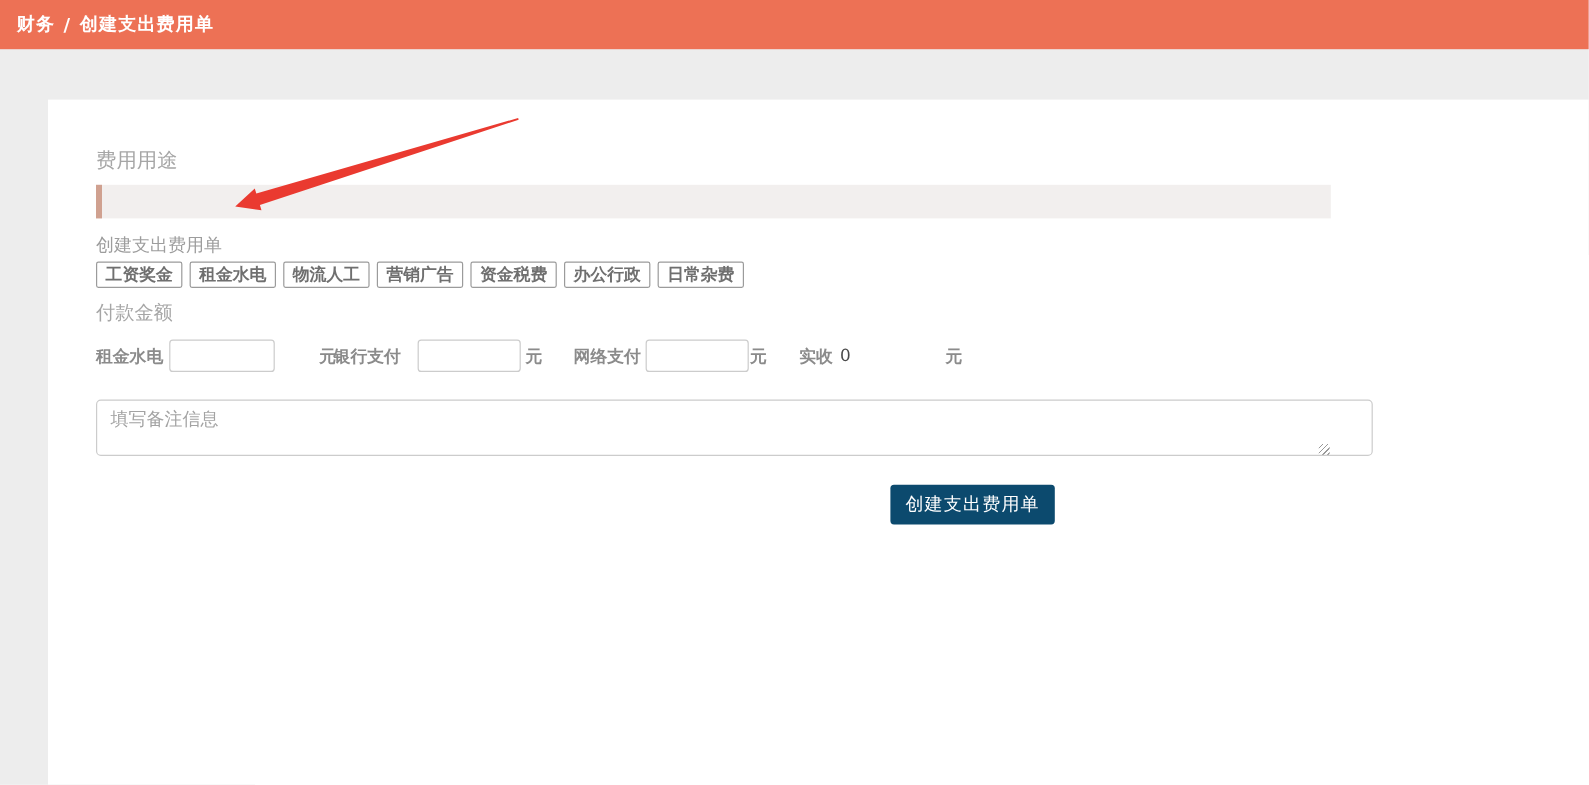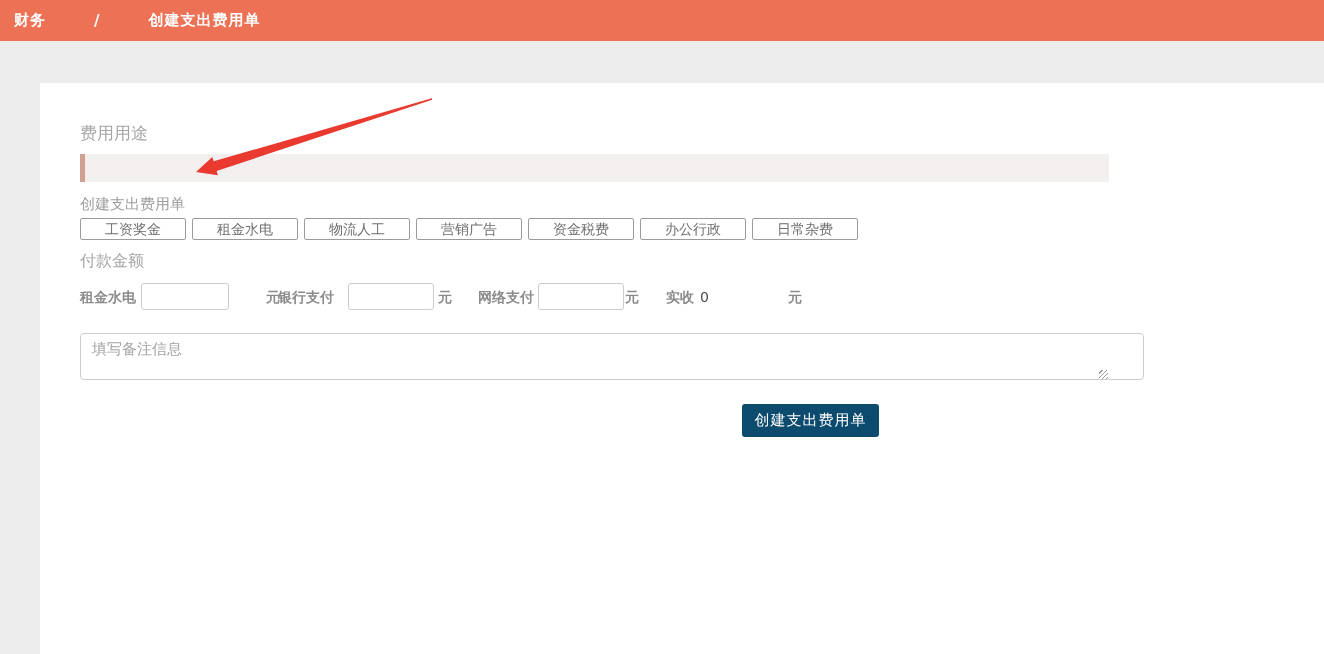--- a/index.html
+++ b/index.html
@@ -15,21 +15,21 @@
   .topbar {
     position: absolute; left: 0; top: 0;
     width: 1324px; height: 41px;
     background: #ed7155;
     display: flex; align-items: center;
   }
   .breadcrumb {
     margin-left: 14px;
     color: #ffffff; font-size: 15px; font-weight: bold;
     letter-spacing: 1px;
-    display: flex; align-items: center; gap: 41px;
+    display: flex; align-items: center;
   }
   .breadcrumb .sep { margin: 0 7px; font-weight: bold; }
 
   
   .card {
     position: absolute; left: 40px; top: 83px;
     width: 1284px; height: 571px;
     background: #ffffff;
   }
 
@@ -49,28 +49,29 @@
     border-left: 5px solid #d0a190;
     outline: none;
     font-size: 15px; color: #555;
     padding: 0 8px;
   }
 
   .tag-row { position: absolute; left: 40px; top: 135px; height: 23px; display: flex; }
   .tag-btn {
     height: 22px;
     margin-right: 6px;
-    padding: 0 24px;
+    padding: 0 7px;
     background: #ffffff;
     border: 1px solid #9b9b9b;
     border-radius: 2px;
     color: #6f6f6f; font-size: 14px;
     font-family: "DejaVu Sans", "Liberation Sans", sans-serif;
     cursor: pointer;
     line-height: 20px;
+    font-weight: bold;
   }
 
   .pay-row { position: absolute; left: 40px; top: 199px; width: 800px; height: 30px; }
   .pay-row .pay-label {
     position: absolute; top: 7px;
     color: #8b8b8b; font-size: 14px; font-weight: bold;
   }
   .pay-row .unit {
     position: absolute; top: 7px;
     color: #8b8b8b; font-size: 14px; font-weight: bold;

